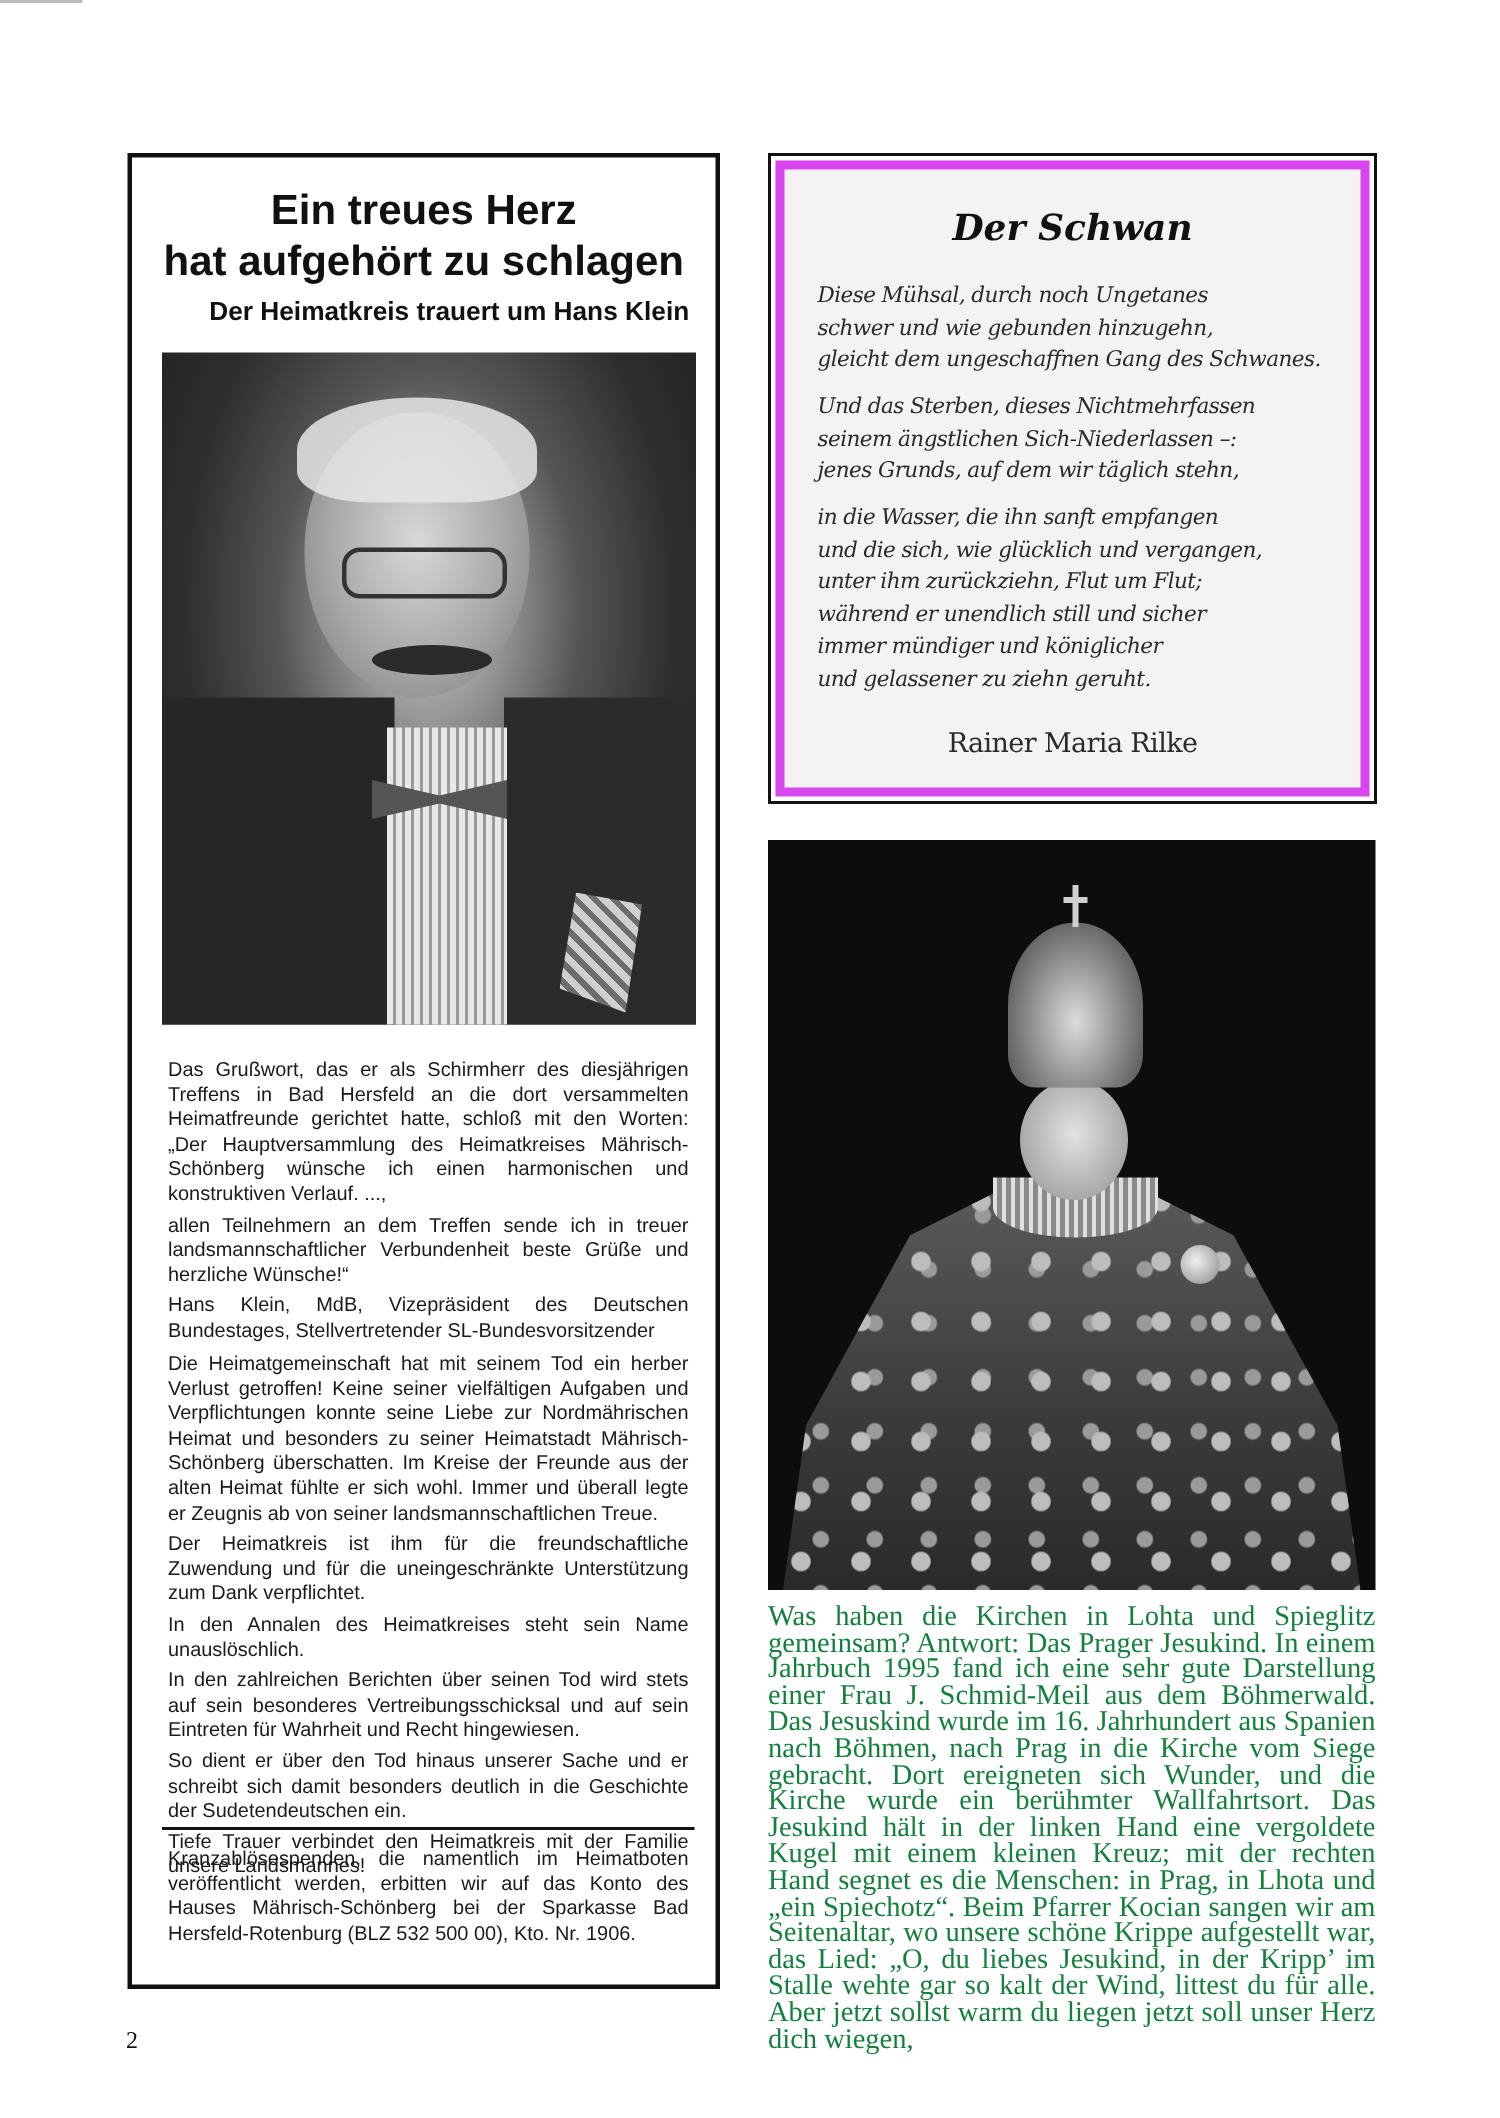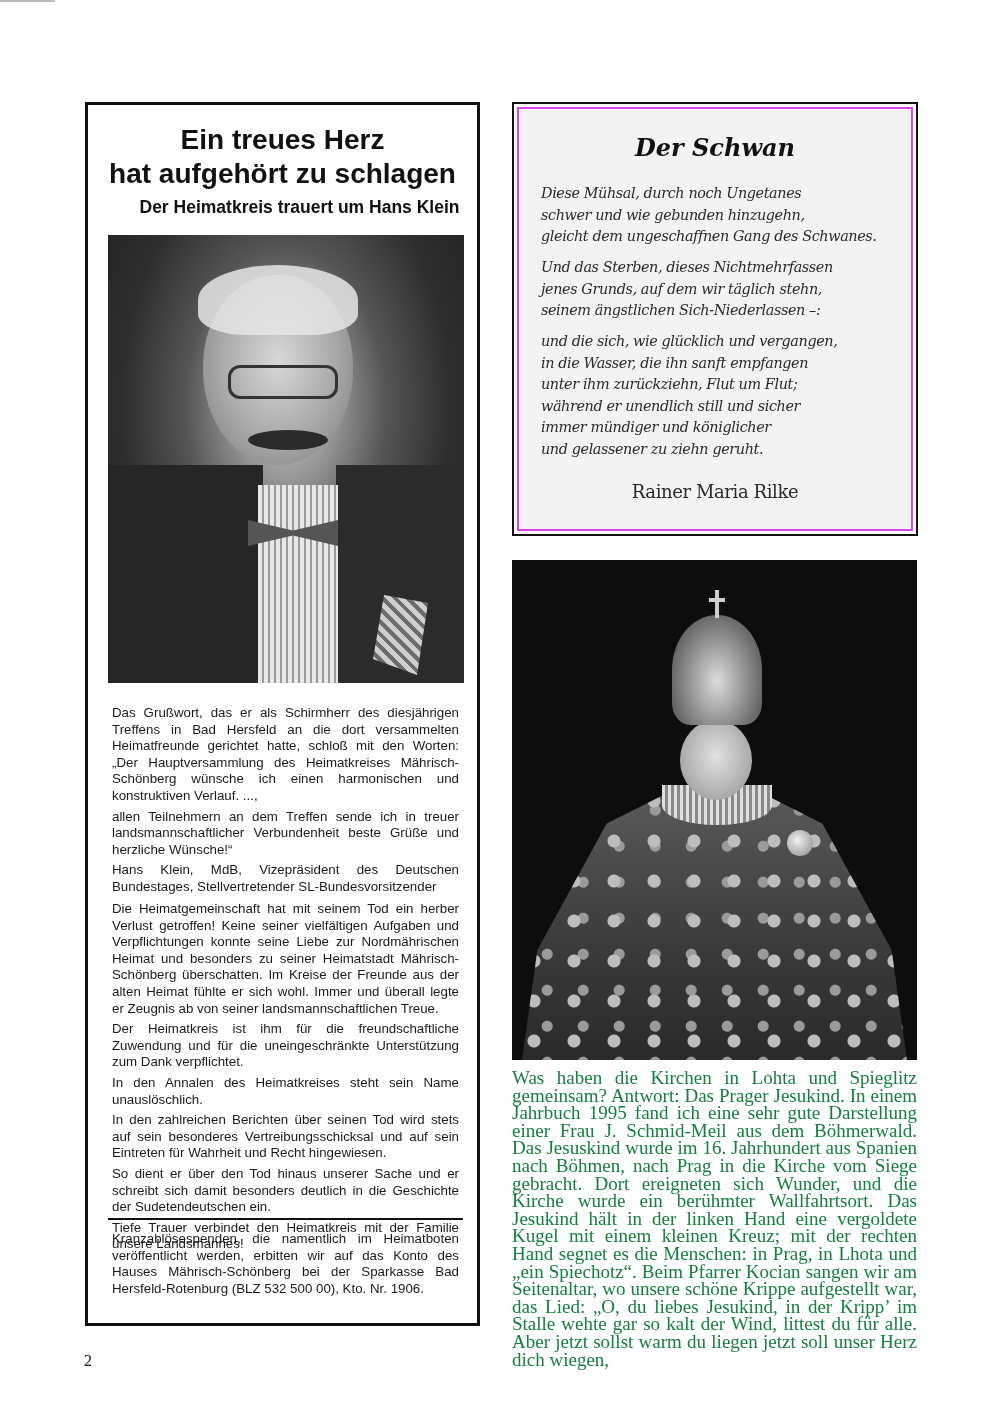--- a/index.html
+++ b/index.html
@@ -70,21 +70,21 @@
     border-top: 2px solid #111; height: 0;
   }
   .donation { top: 1122px; }
 
   .poem-box {
     position: absolute; left: 512px; top: 102px; width: 406px; height: 434px;
     border: 2px solid #111; box-sizing: border-box; background: #fff;
     padding: 3px;
   }
   .poem-inner {
-    position: relative; width: 100%; height: 100%; border: 2px solid #d946ef;
+    position: relative; width: 100%; height: 100%; border: 6px solid #d946ef;
     box-sizing: border-box; background: #f3f3f3;
   }
   .poem-title {
     position: absolute; left: 0; right: 0; top: 24px; text-align: center;
     font-family: "DejaVu Serif", serif; font-weight: bold; font-style: italic;
     font-size: 24px; color: #111;
   }
   .stanza {
     position: absolute; left: 22px; right: 10px;
     font-family: "DejaVu Serif", serif; font-style: italic; font-weight: normal;
@@ -200,26 +200,26 @@
 <div class="poem-box">
   <div class="poem-inner">
     <div class="poem-title">Der Schwan</div>
     <div class="stanza stanza-1">
       <div>Diese Mühsal, durch noch Ungetanes</div>
       <div>schwer und wie gebunden hinzugehn,</div>
       <div>gleicht dem ungeschaffnen Gang des Schwanes.</div>
     </div>
     <div class="stanza stanza-2">
       <div>Und das Sterben, dieses Nichtmehrfassen</div>
+      <div>seinem ängstlichen Sich-Niederlassen –:</div>
       <div>jenes Grunds, auf dem wir täglich stehn,</div>
-      <div>seinem ängstlichen Sich-Niederlassen –:</div>
     </div>
     <div class="stanza stanza-3">
+      <div>in die Wasser, die ihn sanft empfangen</div>
       <div>und die sich, wie glücklich und vergangen,</div>
-      <div>in die Wasser, die ihn sanft empfangen</div>
       <div>unter ihm zurückziehn, Flut um Flut;</div>
       <div>während er unendlich still und sicher</div>
       <div>immer mündiger und königlicher</div>
       <div>und gelassener zu ziehn geruht.</div>
     </div>
     <div class="poem-author">Rainer Maria Rilke</div>
   </div>
 </div>
 
 <div class="statue-photo" title="Statue of the Infant Jesus of Prague">

